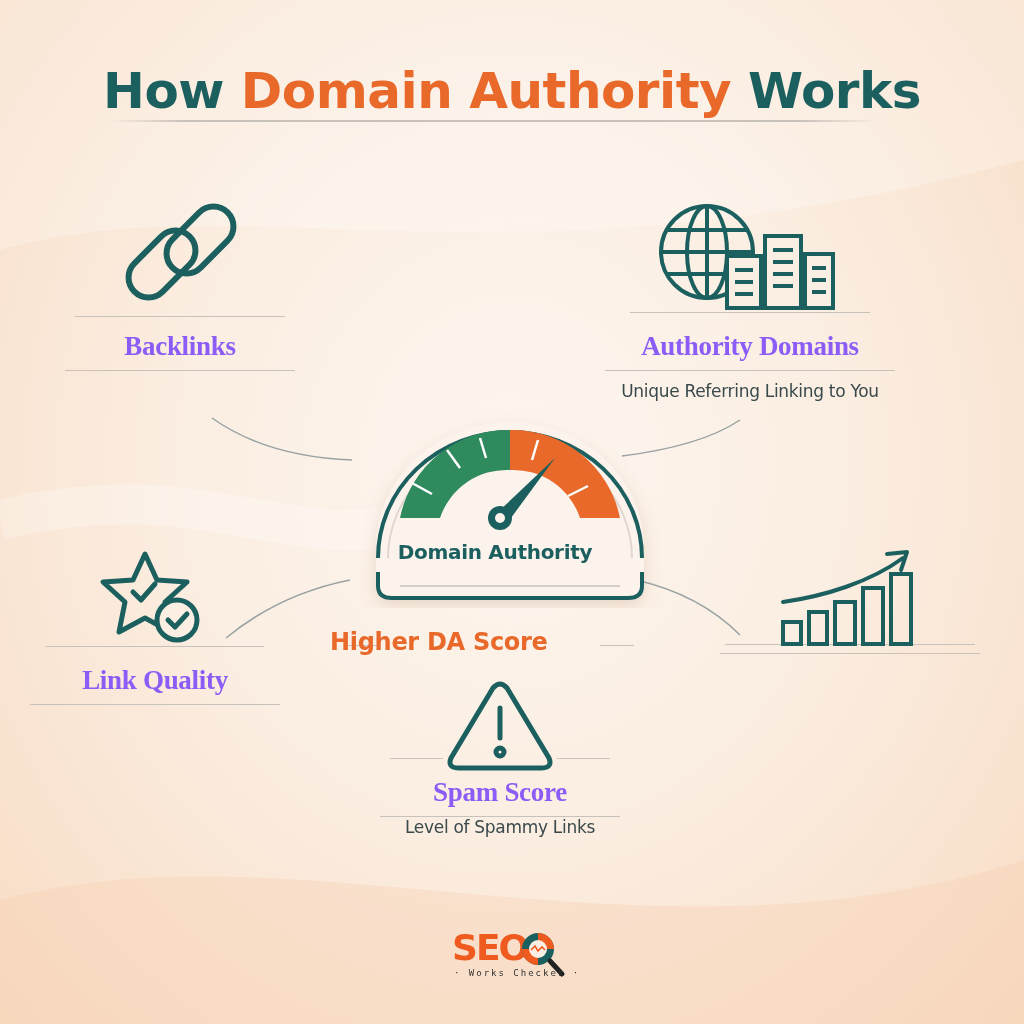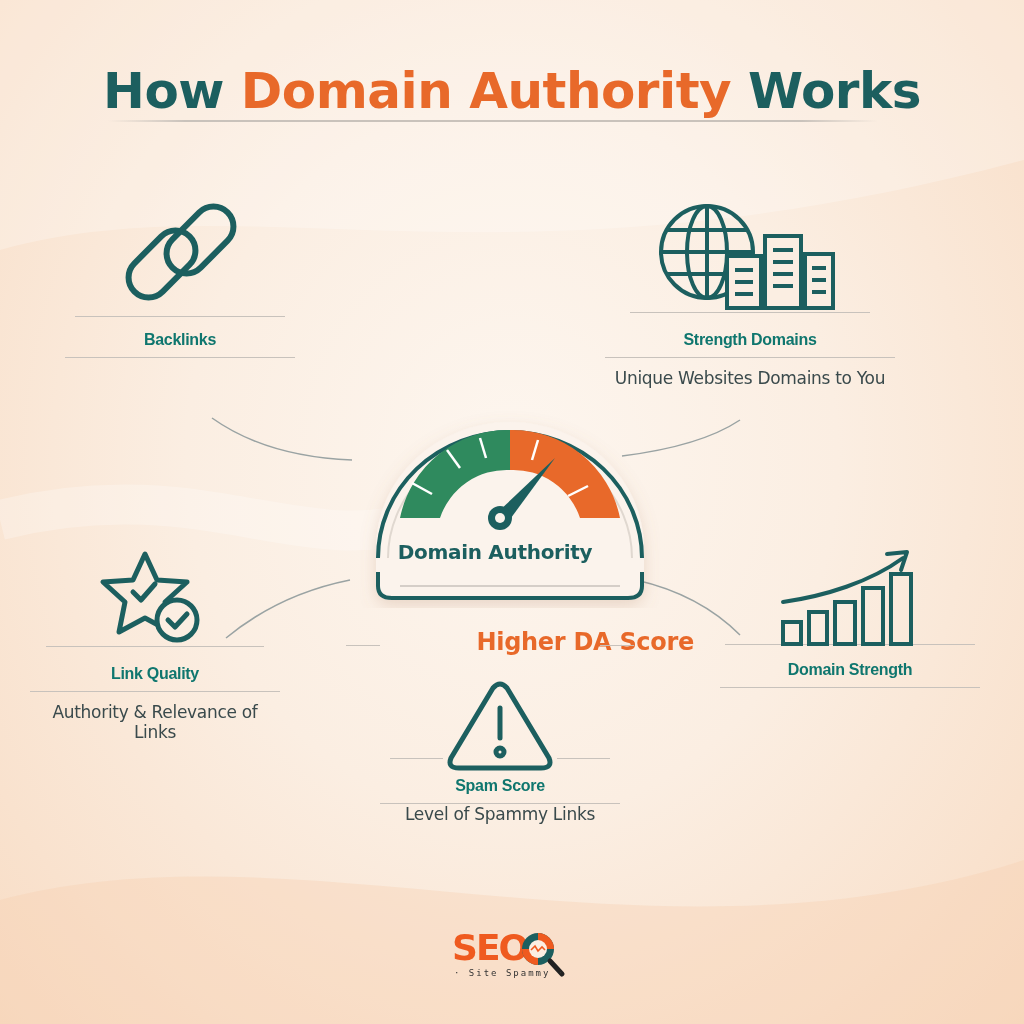--- a/index.html
+++ b/index.html
@@ -17,36 +17,36 @@
   }
   .title .accent { color: #e8692a; }
   .title-rule {
     position: absolute; top: 120px; left: 108px; width: 770px; height: 2px;
     background: linear-gradient(90deg, rgba(150,150,150,0), #c9c2bb 10%, #c9c2bb 90%, rgba(150,150,150,0));
   }
   .node { position: absolute; text-align: center; }
   .node .icon { display: block; margin: 0 auto; }
   .node .rule { height: 1px; background: #c8c2bc; margin: 0 auto; }
   .node .label {
-    color: #0f766e; font-weight: 700; font-size: 16px;
-    font-family: Liberation Sans, sans-serif; letter-spacing: -0.3px;
+    color: #8b5cf6; font-weight: 700; font-size: 27px;
+    font-family: Liberation Serif, serif; letter-spacing: -0.3px;
   }
   .node .desc {
     color: #3a4a4c; font-size: 17px; font-family: "DejaVu Sans", sans-serif; letter-spacing: -0.3px;
   }
   .connectors { position: absolute; left: 0; top: 0; width: 1024px; height: 1024px; pointer-events: none; }
 
   .gauge-wrap { position: absolute; left: 360px; top: 408px; width: 300px; height: 200px; }
   .center-label {
     position: absolute; left: 368px; top: 540px; width: 254px; text-align: center;
     color: #1c5f5f; font-weight: 700; font-size: 20px; font-family: "DejaVu Sans", sans-serif;
     letter-spacing: -0.3px;
   }
   .score-label {
-    position: absolute; left: 330px; top: 628px; width: 364px; text-align: right;
+    position: absolute; left: 330px; top: 628px; width: 364px; text-align: left;
     color: #e8692a; font-weight: 700; font-size: 24px; font-family: "DejaVu Sans", sans-serif;
     letter-spacing: -0.3px;
   }
   .score-rule-left { position: absolute; left: 346px; top: 645px; width: 34px; height: 1px; background: #c8c2bc; }
   .score-rule-right { position: absolute; left: 600px; top: 645px; width: 34px; height: 1px; background: #c8c2bc; }
 
   .logo { position: absolute; left: 452px; top: 928px; width: 130px; height: 54px; }
   .logo .seo {
     position: absolute; left: 0; top: 0; font-size: 36px; font-weight: 900; color: #ef5a1f;
     font-family: "DejaVu Sans", sans-serif; letter-spacing: -1px; line-height: 40px;
@@ -109,23 +109,23 @@
       <line x1="118" y1="50" x2="138" y2="50"></line>
         <line x1="118" y1="62" x2="138" y2="62"></line>
         <line x1="118" y1="74" x2="138" y2="74"></line>
         <line x1="118" y1="86" x2="138" y2="86"></line>
       <line x1="157" y1="68" x2="171" y2="68"></line>
         <line x1="157" y1="80" x2="171" y2="80"></line>
         <line x1="157" y1="92" x2="171" y2="92"></line>
     </g>
   </svg>
   <div class="rule" style="width:240px; margin-top:-6px;"></div>
-  <div class="label" style="margin-top:18px;">Strength Domains</div>
+  <div class="label" style="margin-top:18px;">Authority Domains</div>
   <div class="rule" style="width:290px; margin-top:8px;"></div>
-  <div class="desc" style="margin-top:10px;">Unique Websites Domains to You</div>
+  <div class="desc" style="margin-top:10px;">Unique Referring Linking to You</div>
 </div>
 
 <div class="gauge-wrap">
   <svg width="300" height="200" viewBox="0 0 300 200">
     <defs>
       <filter id="sh" x="-20%" y="-20%" width="140%" height="150%">
         <feDropShadow dx="0" dy="6" stdDeviation="8" flood-color="#b08060" flood-opacity="0.25"></feDropShadow>
       </filter>
     </defs>
     <path d="M16 175 L16 140 A134 126 0 0 1 284 140 L284 175 Q284 192 268 192 L32 192 Q16 192 16 175 Z" fill="#fbf3ec" filter="url(#sh)"></path>
@@ -157,37 +157,35 @@
     <g fill="none" stroke="#1c5f5f" stroke-width="5" stroke-linejoin="round" stroke-linecap="round">
       <path d="M50 6 L62 32 L92 34 L70 54 L76 84 L50 70 L24 84 L30 54 L8 34 L38 32 Z"></path>
       <path d="M38 44 L46 52 L60 36"></path>
       <circle cx="82" cy="72" r="20" fill="#fbeee2"></circle>
       <path d="M73 72 L80 79 L92 66"></path>
     </g>
   </svg>
   <div class="rule" style="width:218px; margin-top:-2px;"></div>
   <div class="label" style="margin-top:18px;">Link Quality</div>
   <div class="rule" style="width:250px; margin-top:8px;"></div>
-  <div class="desc" style="margin-top:10px;">Authority &amp; Relevance of Links</div>
 </div>
 
 <div class="node" style="left:720px; top:548px; width:260px;">
   <svg class="icon" width="150" height="100" viewBox="0 0 150 100">
     <g fill="none" stroke="#1c5f5f" stroke-width="4">
       <rect x="8" y="74" width="18" height="22"></rect>
       <rect x="34" y="64" width="18" height="32"></rect>
       <rect x="60" y="54" width="20" height="42"></rect>
       <rect x="88" y="40" width="20" height="56"></rect>
       <rect x="116" y="26" width="20" height="70"></rect>
       <path d="M8 54 C 50 48, 95 34, 128 10" stroke-linecap="round"></path>
       <path d="M112 6 L132 4 L126 22" stroke-linejoin="round" stroke-linecap="round"></path>
     </g>
   </svg>
   <div class="rule" style="width:250px; margin-top:-4px;"></div>
-  <div class="label" style="margin-top:16px;">Domain Strength</div>
   <div class="rule" style="width:260px; margin-top:8px;"></div>
 </div>
 
 <div class="node" style="left:380px; top:680px; width:240px;">
   <svg class="icon" width="110" height="92" viewBox="0 0 110 92">
     <g fill="none" stroke="#1c5f5f" stroke-width="5" stroke-linejoin="round" stroke-linecap="round">
       <path d="M48 8 Q55 0 62 8 L104 78 Q108 88 96 88 L14 88 Q2 88 6 78 Z"></path>
       <path d="M55 28 L55 58"></path>
       <circle cx="55" cy="72" r="4"></circle>
     </g>
@@ -201,14 +199,14 @@
 <div class="logo">
   <span class="seo" style="letter-spacing:-2px;">SEO</span>
   <svg style="position:absolute; left:66px; top:2px;" width="56" height="50" viewBox="0 0 56 50">
     <circle cx="20" cy="19" r="16" fill="#1c5f5f"></circle>
     <path d="M20 3 A16 16 0 0 1 36 19 L20 19 Z" fill="#ef5a1f"></path>
     <path d="M4 19 A16 16 0 0 0 20 35 L20 19 Z" fill="#ef5a1f"></path>
     <circle cx="20" cy="19" r="9" fill="#fbeee2"></circle>
     <path d="M13 20 L17 16 L20 21 L24 17 L27 20" stroke="#ef5a1f" stroke-width="1.6" fill="none"></path>
     <line x1="32" y1="31" x2="44" y2="44" stroke="#222" stroke-width="5" stroke-linecap="round"></line>
   </svg>
-  <span class="sub">· Site Spammy ·</span>
+  <span class="sub">· Works Checker ·</span>
 </div>
 
 </body></html>

